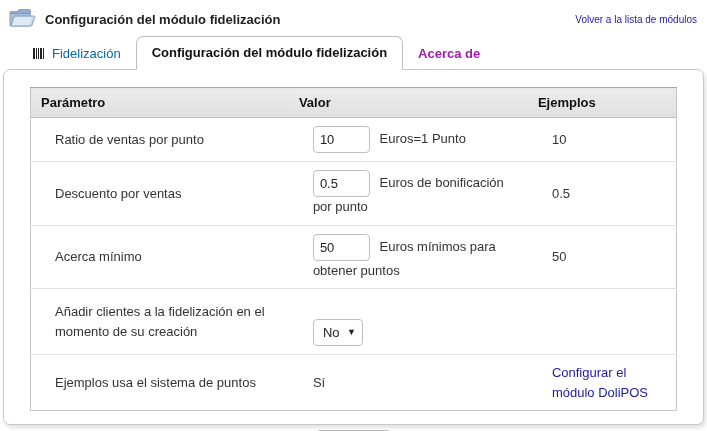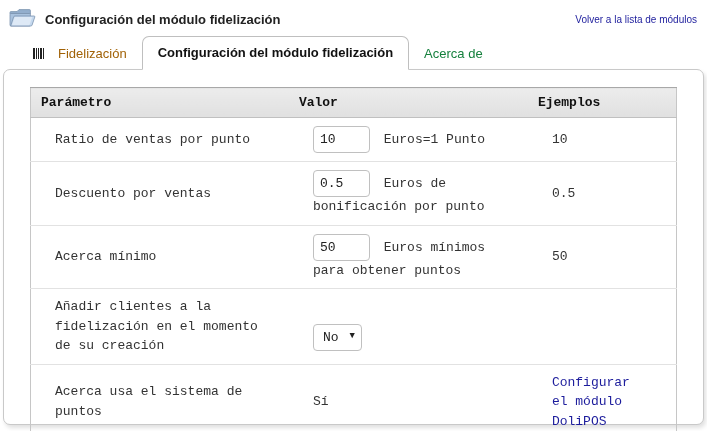--- a/index.html
+++ b/index.html
@@ -19,39 +19,38 @@
   a.nav-link { color: #1c1c9c; text-decoration: none; font-size: 10px; cursor: pointer; }
   
   .tabs {
     display: flex; align-items: flex-end;
     padding: 0 0 0 18px; position: relative; z-index: 2;
   }
   .tab {
     padding: 8px 15px 9px 15px; margin-bottom: -1px;
     white-space: nowrap; cursor: pointer;
   }
-  .tab.inactive-gray { color: #a16207; display: flex; align-items: center; gap: 14px; }
+  .tab.inactive-gray { color: #0369a1; display: flex; align-items: center; gap: 8px; }
   .tab.active {
     background: #fff; font-weight: bold; color: #111;
     border: 1px solid #bfbfbf; border-bottom: 1px solid #fff;
     border-radius: 7px 7px 0 0;
   }
-  .tab.inactive-bold { font-weight: normal; color: #15803d; }
+  .tab.inactive-bold { font-weight: bold; color: #a21caf; }
   .barcode-ico { display: inline-flex; align-items: flex-end; gap: 1px; height: 11px; }
   .barcode-ico i { display: block; background: #222; height: 100%; }
   .barcode-ico i.w1 { width: 1px; } .barcode-ico i.w2 { width: 2px; }
   
   .panel {
     position: relative; z-index: 1;
     margin: 0 3px; height: 356px;
     border: 1px solid #c9c9c9; border-radius: 7px;
     background: #fff;
     box-shadow: 2px 3px 4px rgba(0,0,0,0.12);
     padding: 17px 26px 0 26px;
-    font-family: Liberation Mono, monospace;
   }
   
   table.conf { width: 100%; border-collapse: collapse; border: 1px solid #c6c6c6; }
   table.conf thead th {
     text-align: left; font-weight: bold; color: #111;
     background: linear-gradient(#ececec, #e0e0e0);
     border-top: 1px solid #a8a8a8; border-bottom: 1px solid #c0c0c0;
     padding: 7px 10px; font-size: 13px;
   }
   table.conf td {
@@ -168,21 +167,21 @@
           <span class="select-wrap">
             <select class="val">
               <option>No</option>
             </select>
             <span class="caret">▼</span>
           </span>
         </td>
         <td></td>
       </tr>
       <tr>
-        <td>Acerca usa el sistema de puntos</td>
+        <td>Ejemplos usa el sistema de puntos</td>
         <td>Sí</td>
         <td>
           <a class="table-link">Configurar el módulo DoliPOS</a>
         </td>
       </tr>
     </tbody>
   </table>
 
   <div class="btn-row">
     <button class="save">Grabar</button>

